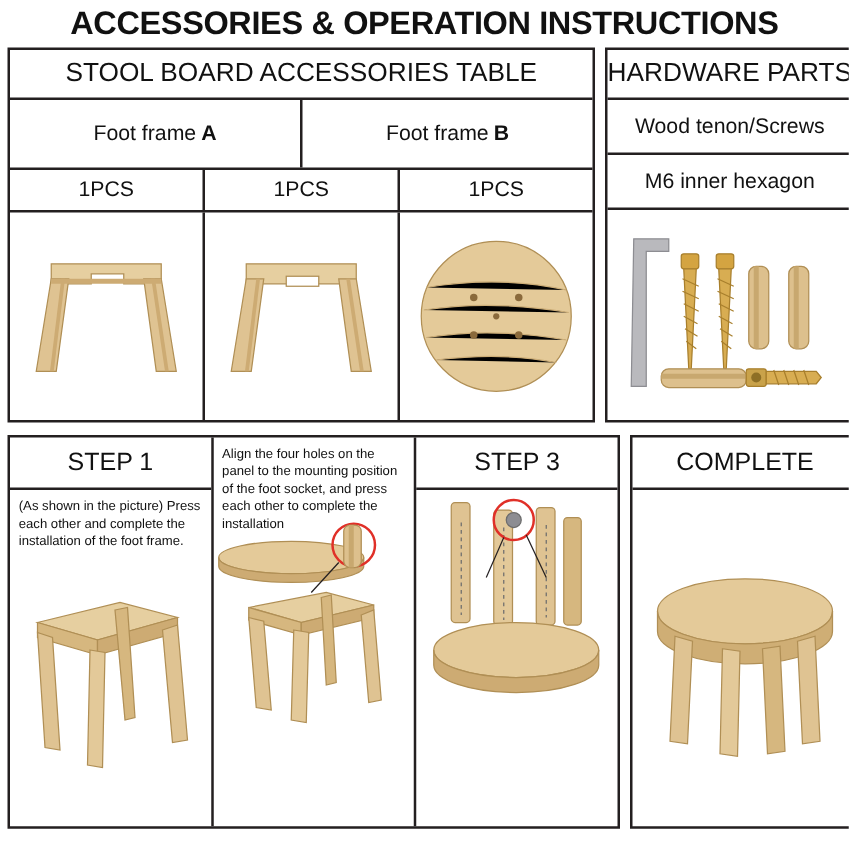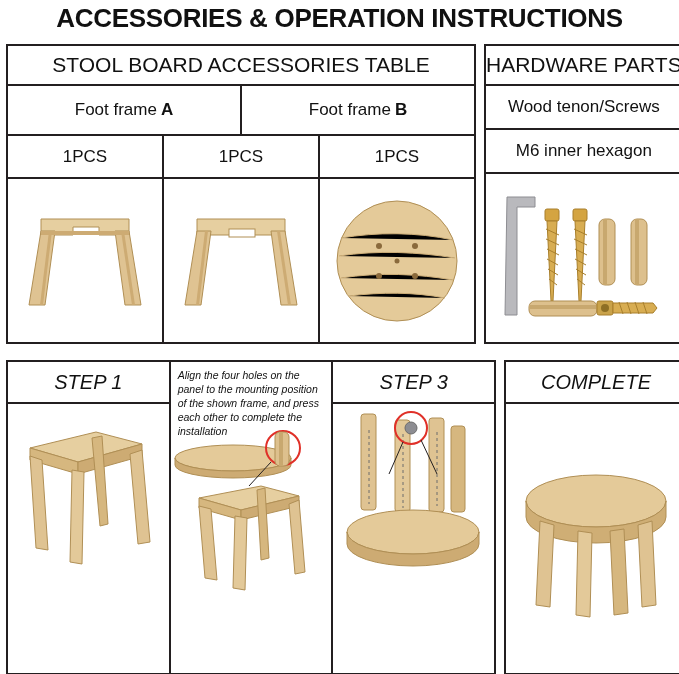--- a/index.html
+++ b/index.html
@@ -21,21 +21,21 @@
     box-sizing: border-box;
     padding: 0 6px;
   }
   
   .title {
     text-align: center;
     font-size: 26px;
     font-weight: bold;
     letter-spacing: -0.3px;
     line-height: 36px;
-    height: 44px;
+    height: 38px;
     white-space: nowrap;
     overflow: hidden;
   }
   
   .upper {
     display: flex;
     gap: 8px;
     height: 300px;
   }
   .acc-table {
@@ -57,40 +57,40 @@
     display: flex;
     align-items: center;
     justify-content: center;
     font-size: 21px;
     border-bottom: 2px solid #231f20;
     box-sizing: border-box;
     white-space: nowrap;
   }
   .row-3 {
     display: flex;
-    height: 50px;
+    height: 56px;
     border-bottom: 2px solid #231f20;
     box-sizing: border-box;
   }
   .cell {
     flex: 1 1 0;
     display: flex;
     align-items: center;
     justify-content: center;
     font-size: 17px;
     box-sizing: border-box;
     white-space: nowrap;
   }
   .cell + .cell {
     border-left: 2px solid #231f20;
   }
   .cell b { font-weight: bold; margin-left: 4px; }
   .qty-row {
     display: flex;
-    height: 43px;
+    height: 34px;
     border-bottom: 2px solid #231f20;
     box-sizing: border-box;
   }
   .pics-row {
     display: flex;
     flex: 1 1 auto;
     box-sizing: border-box;
   }
   .pic-cell {
     flex: 1 1 0;
@@ -113,23 +113,22 @@
   .hw-pic {
     flex: 1 1 auto;
     display: flex;
     align-items: center;
     justify-content: center;
   }
   
   .lower {
     display: flex;
     gap: 8px;
-    margin-top: 16px;
+    margin-top: 10px;
     height: 315px;
-    font-style: italic;
   }
   .steps {
     flex: 0 0 490px;
     border: 2px solid #231f20;
     display: flex;
     box-sizing: border-box;
   }
   .step {
     flex: 1 1 0;
     display: flex;
@@ -315,39 +314,40 @@
       </div>
     </div>
   </div>
 
   <div class="lower">
 
     <div class="steps">
 
       <div class="step">
         <div class="step-head">STEP 1</div>
+        <div class="step-text">(As shown in the picture) Press each other and complete the installation of the foot frame.</div>
         <div class="step-pic">
           <svg width="160" height="170" viewBox="0 0 160 170">
             <g stroke="#b08f55" stroke-width="1">
 
               <path d="M22 44 L88 28 L134 40 L70 58 Z" fill="#e6cfa0"></path>
               <path d="M22 44 L22 56 L70 70 L70 58 Z" fill="#d6b77f"></path>
               <path d="M70 58 L70 70 L134 52 L134 40 Z" fill="#cdab73"></path>
 
               <path d="M22 52 L34 56 L40 146 L28 144 Z" fill="#dfc392"></path>
               <path d="M64 66 L76 68 L74 160 L62 158 Z" fill="#e3c999"></path>
               <path d="M122 50 L134 46 L142 138 L130 140 Z" fill="#dfc392"></path>
               <path d="M84 34 L94 32 L100 120 L92 122 Z" fill="#d6b77f"></path>
             </g>
           </svg>
         </div>
       </div>
 
       <div class="step">
-        <div class="step-text">Align the four holes on the panel to the mounting position of the shown frame, and press each other to complete the installation</div>
+        <div class="step-text">Align the four holes on the panel to the mounting position of the foot socket, and press each other to complete the installation</div>
         <div class="step-pic">
           <svg width="160" height="170" viewBox="0 0 160 170">
 
             <g stroke="#b08f55" stroke-width="1">
               <ellipse cx="62" cy="34" rx="58" ry="13" fill="#e4ca99"></ellipse>
               <path d="M4 34 A58 13 0 0 0 120 34 L120 41 A58 13 0 0 1 4 41 Z" fill="#cdab73"></path>
             </g>
 
             <circle cx="112" cy="24" r="17" fill="none" stroke="#e03028" stroke-width="2"></circle>
             <path d="M100 38 L78 62" stroke="#231f20" stroke-width="1"></path>

